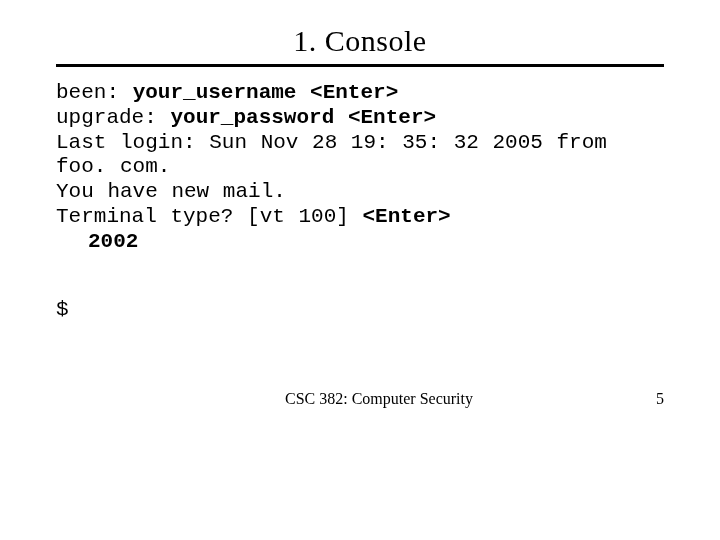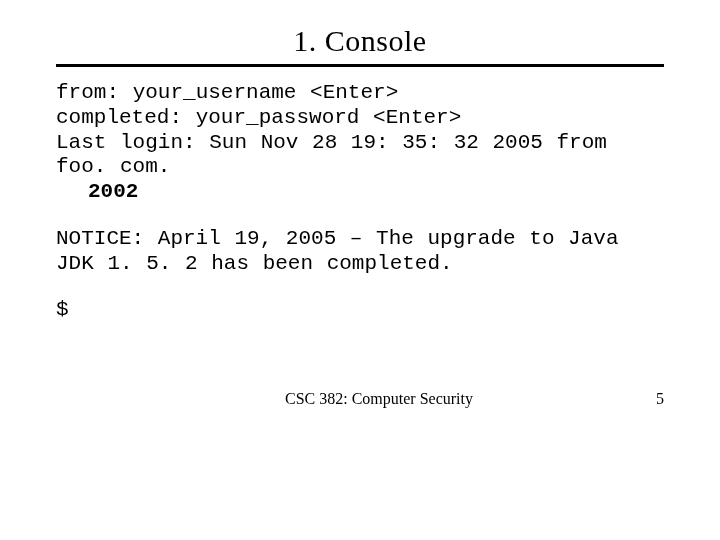--- a/index.html
+++ b/index.html
@@ -34,21 +34,21 @@
     line-height: 1.18;
     white-space: normal;
     word-spacing: 1px;
   }
   .console p {
     margin: 0 0 0 0;
   }
   .console .row { margin: 0; }
   .console .indent { padding-left: 32px; font-weight: bold; }
   .console .gap { height: 22px; }
-  .bold { font-weight: normal; }
+  .bold { font-weight: bold; }
   .footer {
     position: absolute;
     left: 0;
     right: 0;
     bottom: 26px;
     font-family: "Times New Roman", Times, serif;
     font-size: 16px;
   }
   .footer-center {
     position: absolute;
@@ -64,40 +64,44 @@
 </head>
 <body>
 
 <div class="slide">
 
   <div class="title">1. Console</div>
 
   <div class="console">
 
     <p class="row">
-      <span>from:</span>
+      <span>been:</span>
       <span class="bold">your_username</span>
       <span class="bold">&lt;Enter&gt;</span>
     </p>
 
     <p class="row">
-      <span>completed:</span>
+      <span>upgrade:</span>
       <span class="bold">your_password</span>
       <span class="bold">&lt;Enter&gt;</span>
     </p>
 
     <p class="row">Last login: Sun Nov 28 19: 35: 32 2005 from foo. com.</p>
 
+    <p class="row">You have new mail.</p>
 
+    <p class="row">
+      <span>Terminal type? [vt 100]</span>
+      <span class="bold">&lt;Enter&gt;</span>
+    </p>
 
     <p class="row indent">2002</p>
 
     <div class="gap"></div>
 
-    <p class="row">NOTICE: April 19, 2005 – The upgrade to Java JDK 1. 5. 2 has been completed.</p>
 
     <div class="gap"></div>
 
     <p class="row">$</p>
   </div>
 
   <div class="footer">
     <span class="footer-center">CSC 382: Computer Security</span>
     <span class="footer-right">5</span>
   </div>

